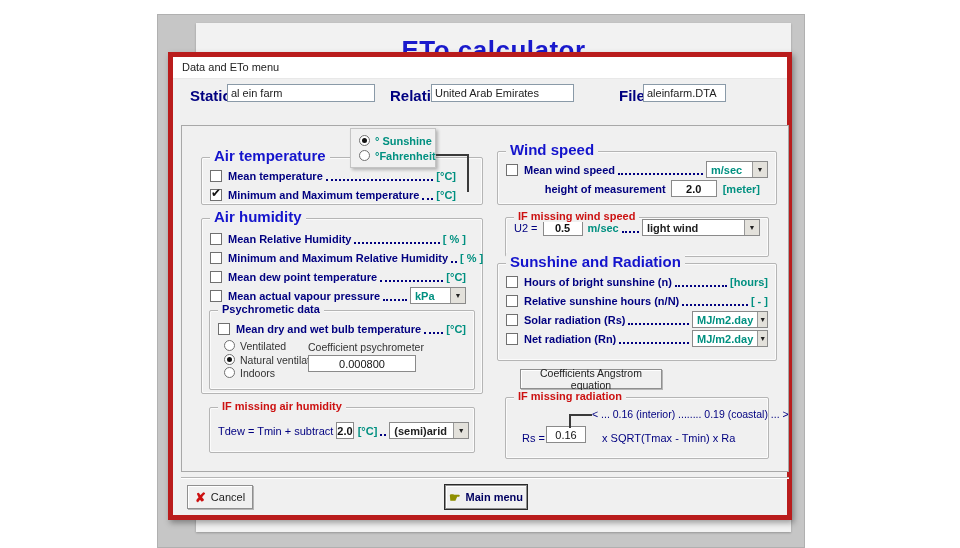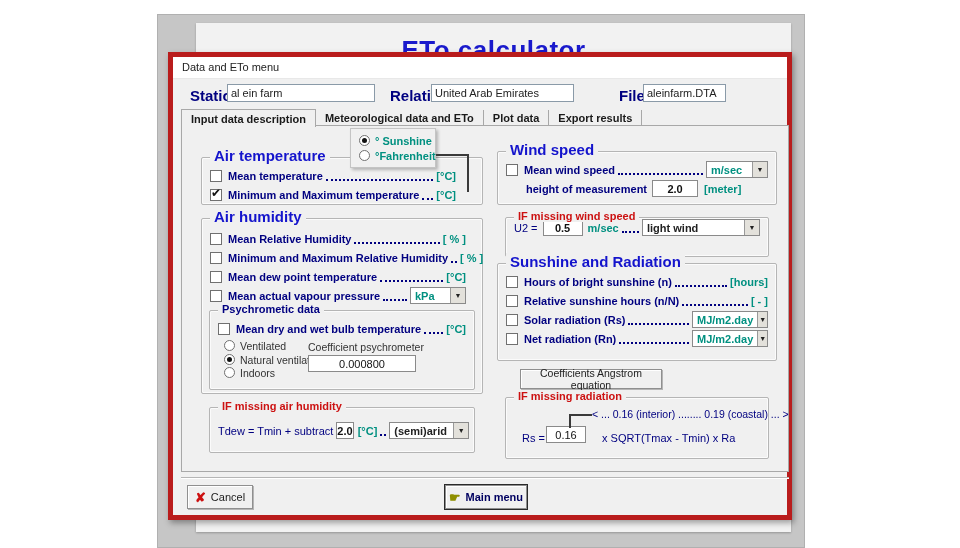--- a/index.html
+++ b/index.html
@@ -85,26 +85,20 @@
       <span>Data and ETo menu</span>
     </div>
 
     <div class="fldlabel" style="left:17px; top:30px;">Station</div>
     <input class="field" style="left: 54px; top: 27px; width: 148px;" value="al ein farm">
     <div class="fldlabel" style="left:217px; top:30px;">Relative</div>
     <input class="field" style="left: 258px; top: 27px; width: 143px;" value="United Arab Emirates">
     <div class="fldlabel" style="left:446px; top:30px;">File</div>
     <input class="field" style="left: 470px; top: 27px; width: 83px;" value="aleinfarm.DTA">
 
-    <div class="tabbar">
-      <div class="tab active">Input data description</div>
-      <div class="tab">Meteorological data and ETo</div>
-      <div class="tab">Plot data</div>
-      <div class="tab">Export results</div>
-    </div>
 
     <div class="content"></div>
 
     <div class="unitpanel">
       <div class="opt">
         <div class="radio sel"></div>
         <div class="rlabel teal">° Sunshine</div>
       </div>
       <div class="opt">
         <div class="radio"></div>
@@ -207,21 +201,21 @@
       <div class="gt-big">Wind speed</div>
       <div class="row" style="margin-top:8px; padding-right:8px;">
         <div class="cb"></div>
         <div class="lbl">Mean wind speed</div>
         <div class="leader"></div>
         <div class="dd" style="width:62px;">
           <div class="t">m/sec</div>
           <div class="b">▼</div>
         </div>
       </div>
-      <div class="row" style="padding-left:28px;">
+      <div class="row" style="padding-left:28px;justify-content:flex-end;">
         <div class="lbl" style="margin-left:0;">height of measurement</div>
         <div class="ibox" style="width:46px; margin-left:5px;">2.0</div>
         <div class="unit" style="margin-left:6px;">[meter]</div>
       </div>
     </div>
 
     <div class="group" style="left:332px; top:160px; width:264px; height:40px;">
       <div class="gt-red">IF missing wind speed</div>
       <div class="row" style="padding-right:8px;">
         <div class="ftext">U2 =</div>

